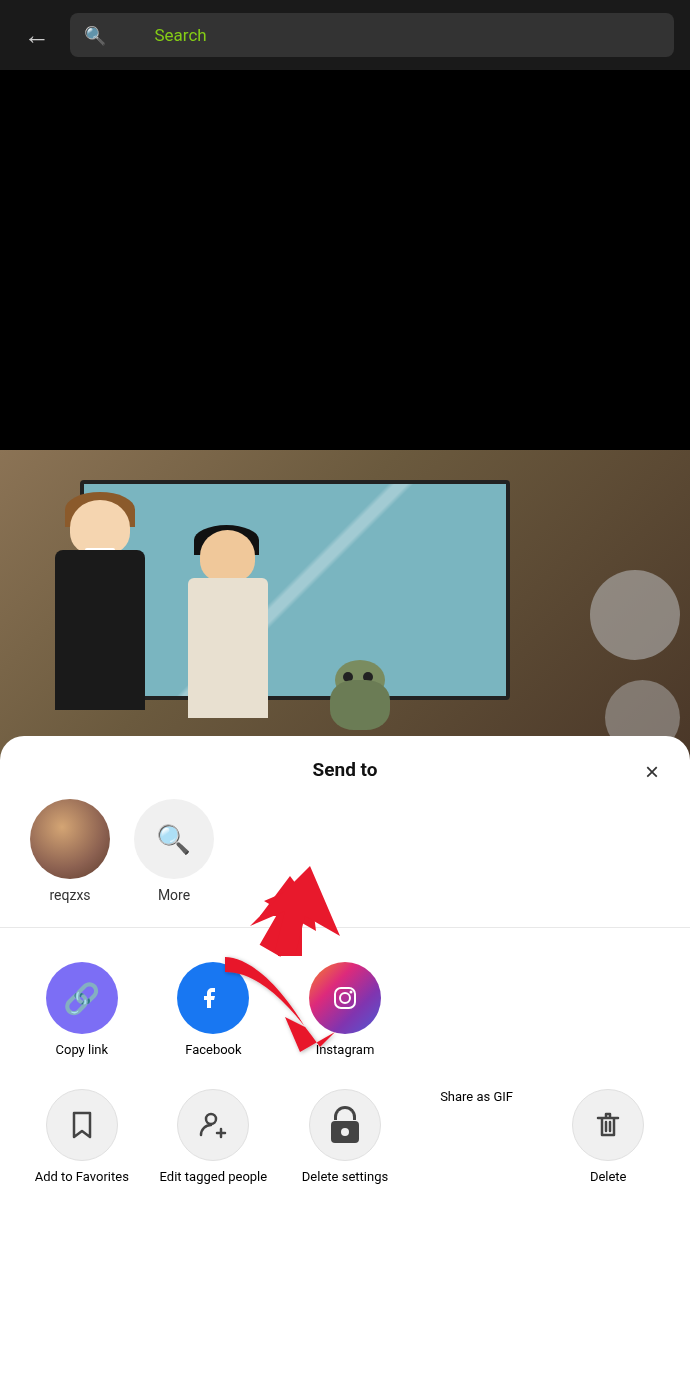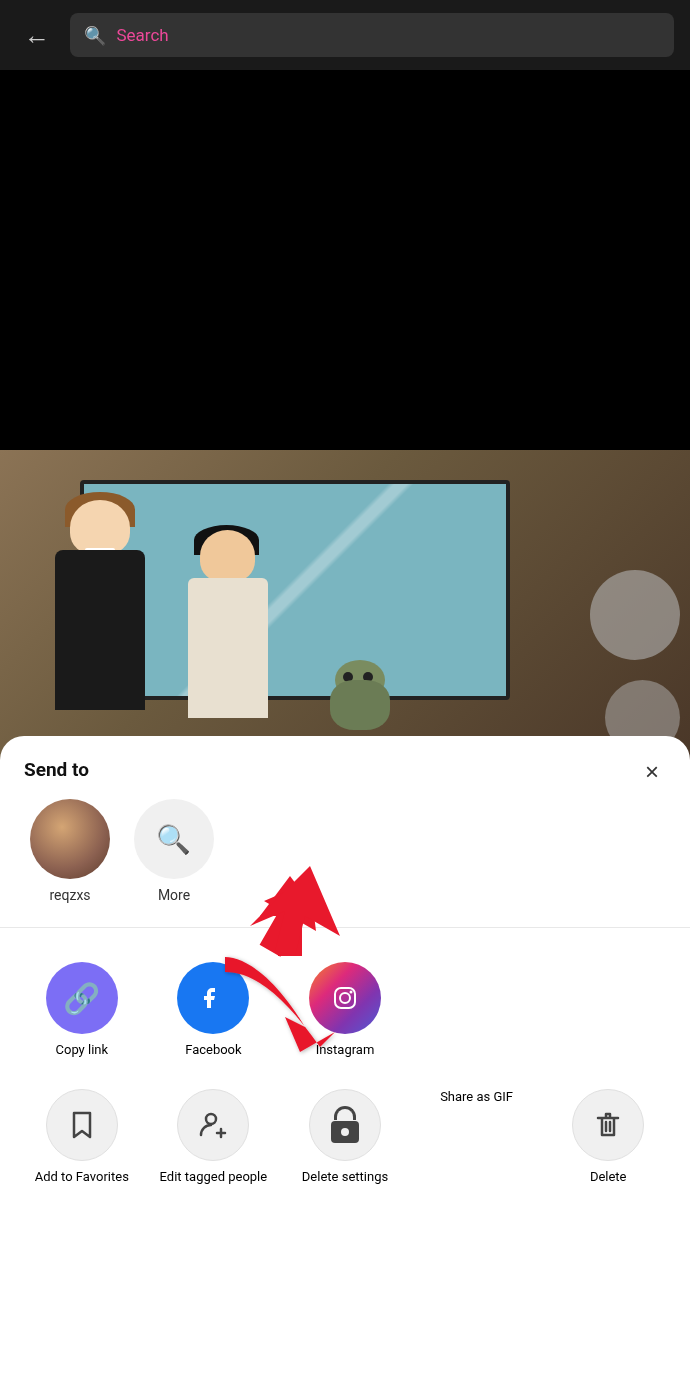--- a/index.html
+++ b/index.html
@@ -40,22 +40,23 @@
       display: flex;
       align-items: center;
       padding: 0 14px;
       gap: 10px;
     }
     .search-icon-svg {
       color: #888;
       font-size: 18px;
     }
     .search-placeholder {
-      color: #ec4899;
+      color: #84cc16;
       font-size: 17px;
+      margin-left: 38px;
     }
 
     
     .video-area {
       position: absolute;
       top: 70px;
       left: 0; right: 0;
       height: 690px;
       background: #000;
       overflow: hidden;
@@ -240,21 +241,21 @@
       bottom: 0; left: 0; right: 0;
       height: 660px;
       background: #fff;
       border-radius: 24px 24px 0 0;
       z-index: 20;
       padding: 0;
     }
     .sheet-header {
       display: flex;
       align-items: center;
-      justify-content: flex-start;
+      justify-content: center;
       padding: 22px 24px 18px;
       position: relative;
     }
     .sheet-title {
       font-size: 19px;
       font-weight: 700;
       color: #111;
     }
     .close-btn {
       position: absolute;

